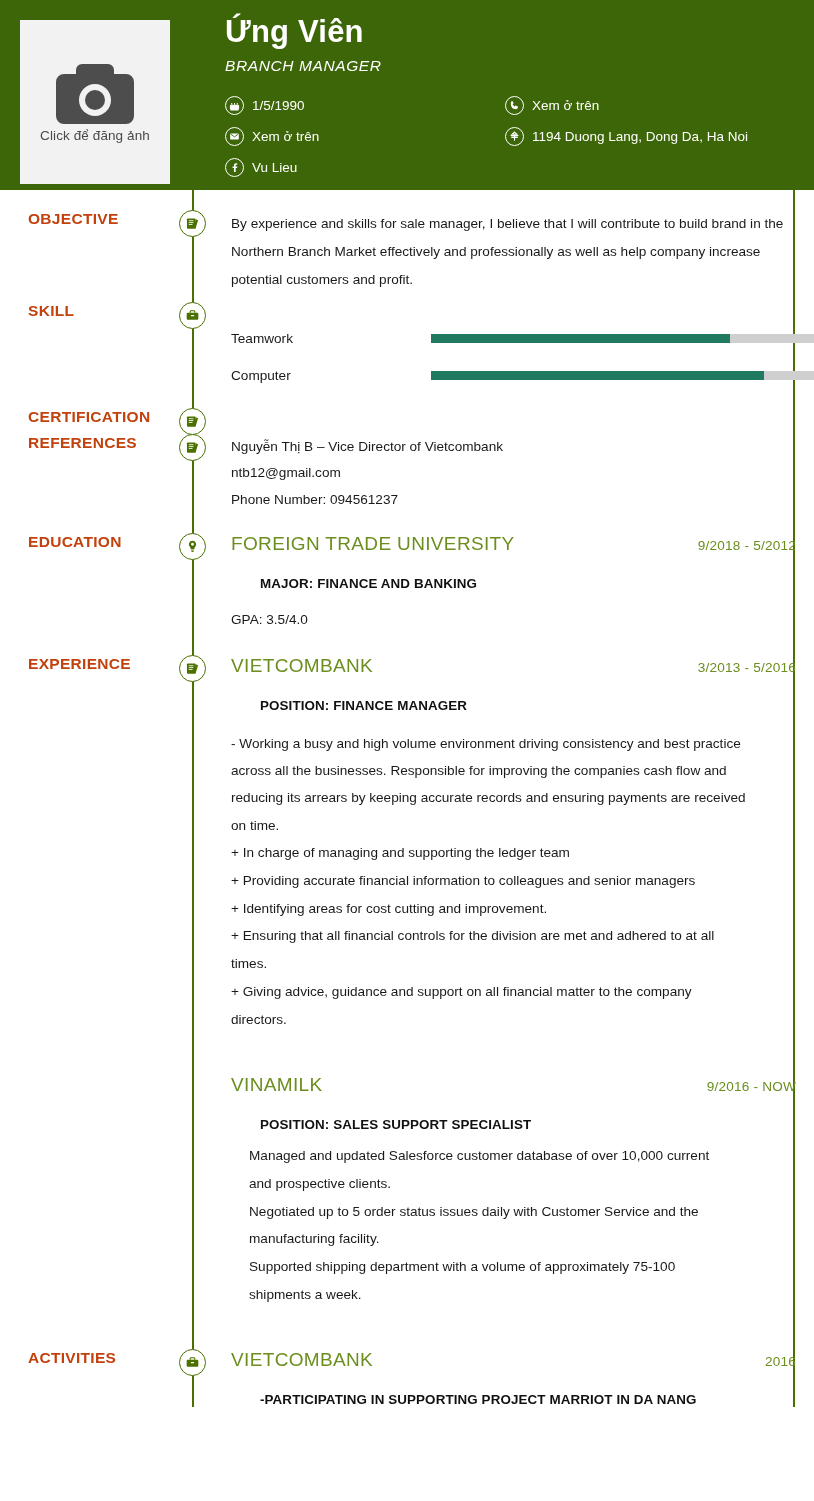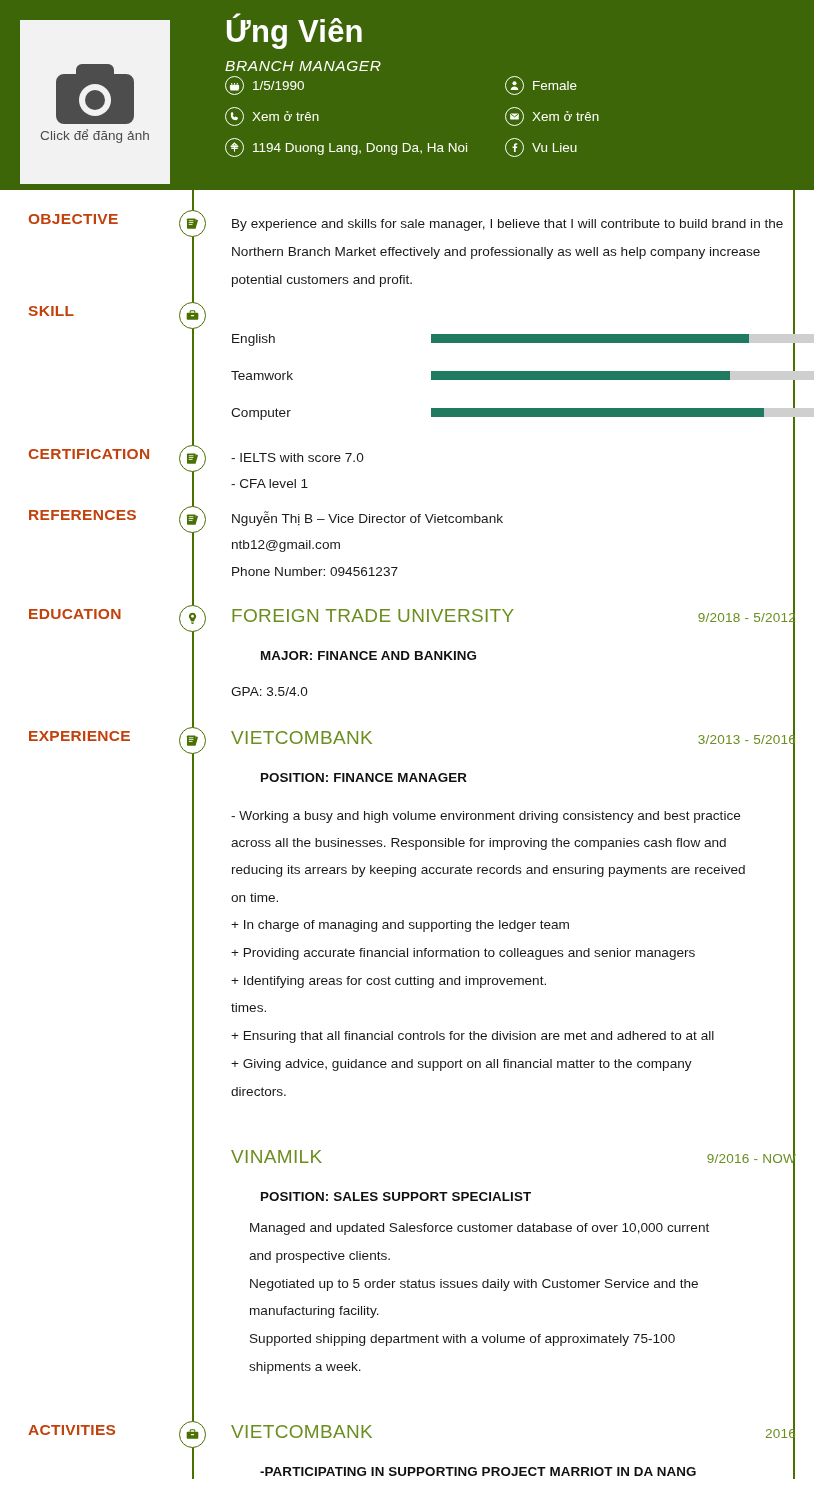--- a/index.html
+++ b/index.html
@@ -47,20 +47,21 @@
     letter-spacing: 0.2px;
   }
   .cand-title {
     color: #ffffff;
     font-size: 15.5px;
     font-style: italic;
     letter-spacing: 0.6px;
     margin-top: 7px;
   }
   .contact-grid {
+    margin-top: 20px;
     display: grid;
     grid-template-columns: 280px 1fr;
     row-gap: 9px;
   }
   .contact-item {
     display: flex;
     align-items: center;
     gap: 8px;
     color: #ffffff;
     font-size: 13.5px;
@@ -227,29 +228,20 @@
       <div class="contact-item">
         <span class="c-ico">
           <svg width="11" height="11" viewBox="0 0 12 12">
               <path d="M2 11h8v-1H2zM1.5 9h9V6.6c0-.5-.4-.9-.9-.9h-7.2c-.5 0-.9.4-.9.9zM3 5V3.4M6 5V3.2M9 5V3.4" stroke="#fff" stroke-width="1.1" fill="none"></path>
               <path d="M1.5 9h9V6.6c0-.5-.4-.9-.9-.9h-7.2c-.5 0-.9.4-.9.9z" fill="#fff"></path>
             </svg>
         </span>
         <span>1/5/1990</span>
       </div>
 
-      <div class="contact-item">
-        <span class="c-ico">
-          <svg width="11" height="11" viewBox="0 0 12 12">
-              <circle cx="6" cy="3.6" r="2.2" fill="#fff"></circle>
-              <path d="M1.8 11c0-2.4 1.9-4 4.2-4s4.2 1.6 4.2 4z" fill="#fff"></path>
-            </svg>
-        </span>
-        <span>Female</span>
-      </div>
 
       <div class="contact-item">
         <span class="c-ico">
           <svg width="11" height="11" viewBox="0 0 12 12">
               <path d="M3.3 1.2c.5 0 .8.3 1 .8l.5 1.3c.2.4 0 .8-.3 1l-.6.4c.5 1.1 1.3 1.9 2.4 2.4l.4-.6c.2-.3.6-.5 1-.3l1.3.5c.5.2.8.5.8 1 0 1.3-1 2.3-2.3 2.3C4.1 10 2 7.9 2 3.5c0-1.3 1-2.3 1.3-2.3z" fill="#fff"></path>
             </svg>
         </span>
         <span>Xem ở trên</span>
       </div>
 
@@ -314,26 +306,20 @@
     <span class="bullet">
       <svg width="15" height="15" viewBox="0 0 16 16">
           <rect x="1.8" y="5" width="12.4" height="7.4" rx="1" fill="#4a7000"></rect>
           <path d="M5.6 5V3.8c0-.5.4-.9.9-.9h3c.5 0 .9.4.9.9V5" stroke="#4a7000" stroke-width="1.2" fill="none"></path>
           <rect x="6.3" y="7.4" width="3.4" height="1.5" rx="0.3" fill="#ffffff"></rect>
         </svg>
     </span>
     <div class="sec-body">
       <div class="skill-list">
         <div class="skill-row">
-          <div class="skill-name">English</div>
-          <div class="skill-track">
-            <div class="skill-fill" style="width: 83%;"></div>
-          </div>
-        </div>
-        <div class="skill-row">
           <div class="skill-name">Teamwork</div>
           <div class="skill-track">
             <div class="skill-fill" style="width: 78%;"></div>
           </div>
         </div>
         <div class="skill-row">
           <div class="skill-name">Computer</div>
           <div class="skill-track">
             <div class="skill-fill" style="width: 87%;"></div>
           </div>
@@ -346,24 +332,20 @@
 
   <div class="row">
     <div class="sec-label">CERTIFICATION</div>
     <span class="bullet">
       <svg width="15" height="15" viewBox="0 0 16 16">
           <path d="M3 2.6h7.4c.5 0 .9.4.9.9v9.2c0 .5-.4.8-.9.8H3c-.5 0-.9-.3-.9-.8V3.5c0-.5.4-.9.9-.9z" fill="#4a7000"></path>
           <path d="M11.6 3.4l2.3 1.2-2.6 8.6-2.3-1.2z" fill="#4a7000"></path>
           <path d="M4 5h5M4 7h5M4 9h4" stroke="#ffffff" stroke-width="0.9"></path>
         </svg>
     </span>
-    <div class="sec-body lines">
-      <div class="para">- IELTS with score 7.0</div>
-      <div class="para">- CFA level 1</div>
-    </div>
   </div>
 
   <div class="spacer-8"></div>
 
   <div class="row">
     <div class="sec-label">REFERENCES</div>
     <span class="bullet">
       <svg width="15" height="15" viewBox="0 0 16 16">
           <path d="M3 2.6h7.4c.5 0 .9.4.9.9v9.2c0 .5-.4.8-.9.8H3c-.5 0-.9-.3-.9-.8V3.5c0-.5.4-.9.9-.9z" fill="#4a7000"></path>
           <path d="M11.6 3.4l2.3 1.2-2.6 8.6-2.3-1.2z" fill="#4a7000"></path>
@@ -421,22 +403,22 @@
         <div class="entry-desc">
           <div class="para">- Working a busy and high volume environment driving consistency and best practice</div>
           <div class="para">across all the businesses. Responsible for improving the companies cash flow and</div>
           <div class="para">reducing its arrears by keeping accurate records and ensuring payments are received</div>
           <div class="para">on time.</div>
         </div>
         <div class="bullet-block">
           <div class="para">   + In charge of managing and supporting the ledger team</div>
           <div class="para">   + Providing accurate financial information to colleagues and senior managers</div>
           <div class="para">   + Identifying areas for cost cutting and improvement.</div>
+          <div class="para">   + Ensuring that all financial controls for the division are met and adhered to at all</div>
           <div class="para">times.</div>
-          <div class="para">   + Ensuring that all financial controls for the division are met and adhered to at all</div>
           <div class="para">   + Giving advice, guidance and support on all financial matter to the company</div>
           <div class="para">directors.</div>
         </div>
       </div>
 
       <div class="spacer-40"></div>
 
       <div>
         <div class="entry-head">
           <span class="entry-org">VINAMILK</span>

